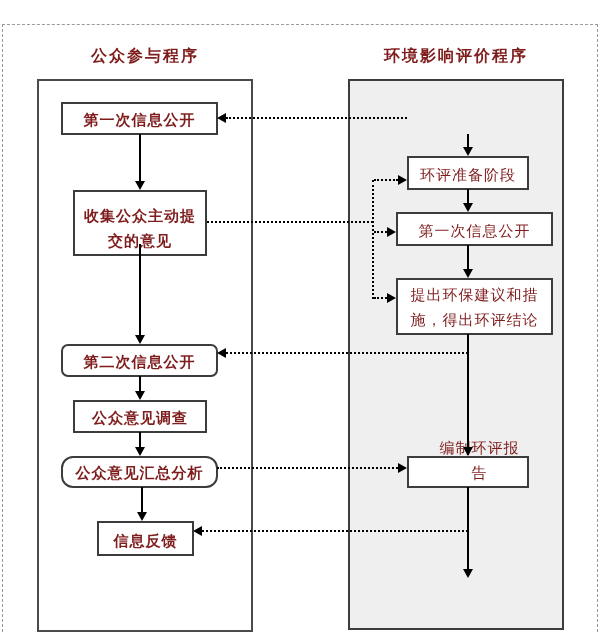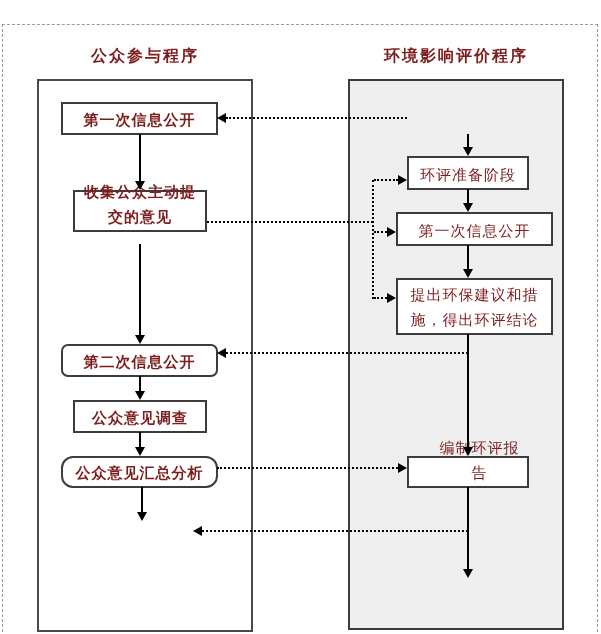--- a/index.html
+++ b/index.html
@@ -14,21 +14,21 @@
   #left-container{position:absolute;left:37px;top:57px;width:216px;height:553px;background:#ffffff;border:2px solid #4a4a4a;box-sizing:border-box;}
   #right-panel{position:absolute;left:348px;top:57px;width:216px;height:551px;background:#efefef;border:2px solid #3c3c3c;box-sizing:border-box;}
 
   .fbox{position:absolute;background:#ffffff;border:2px solid #3c3c3c;box-sizing:border-box;
         display:flex;align-items:flex-end;justify-content:center;}
   .fbox-label{white-space:pre-line;text-align:center;font-size:15px;letter-spacing:1px;line-height:25px;}
   .bold .fbox-label{font-weight:bold;}
 
   
   #l1{left:61px;top:80px;width:157px;height:33px;}
-  #l2{left:73px;top:168px;width:134px;height:42px;}
+  #l2{left:73px;top:168px;width:134px;height:66px;}
   #l3{left:61px;top:322px;width:157px;height:33px;border-radius:7px;}
   #l4{left:73px;top:378px;width:134px;height:33px;}
   #l5{left:61px;top:434px;width:157px;height:32px;border-radius:12px;}
   #l6{left:97px;top:499px;width:97px;height:35px;}
   
   #r1{left:407px;top:79px;width:122px;height:34px;}
   #r2{left:407px;top:134px;width:122px;height:34px;}
   #r3{left:396px;top:190px;width:157px;height:34px;}
   #r4{left:396px;top:256px;width:157px;height:57px;}
   #r5{left:407px;top:434px;width:122px;height:32px;padding-left:23px;}
@@ -87,20 +87,23 @@
   </div>
   <div class="fbox bold" id="l3">
     <span class="fbox-label">第二次信息公开</span>
   </div>
   <div class="fbox bold" id="l4">
     <span class="fbox-label">公众意见调查</span>
   </div>
   <div class="fbox bold" id="l5">
     <span class="fbox-label">公众意见汇总分析</span>
   </div>
+  <div class="fbox bold" id="l6">
+    <span class="fbox-label">信息反馈</span>
+  </div>
 
   <div class="fbox" id="r2">
     <span class="fbox-label">环评准备阶段</span>
   </div>
   <div class="fbox" id="r3">
     <span class="fbox-label">第一次信息公开</span>
   </div>
   <div class="fbox" id="r4">
     <span class="fbox-label">提出环保建议和措
 施，得出环评结论</span>

